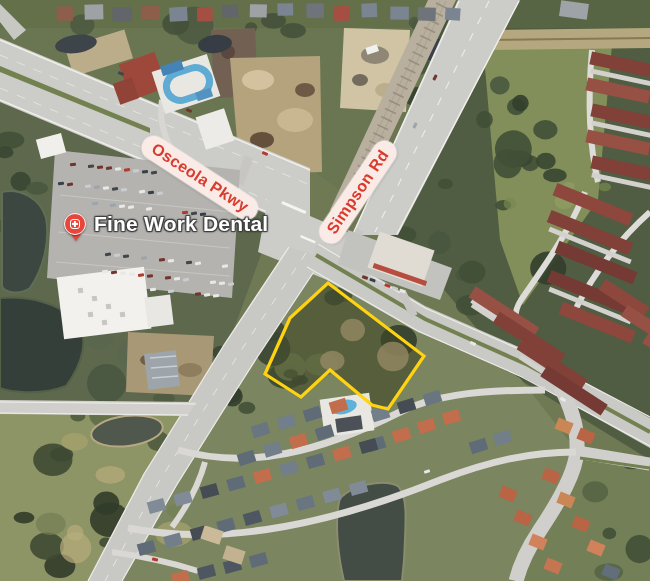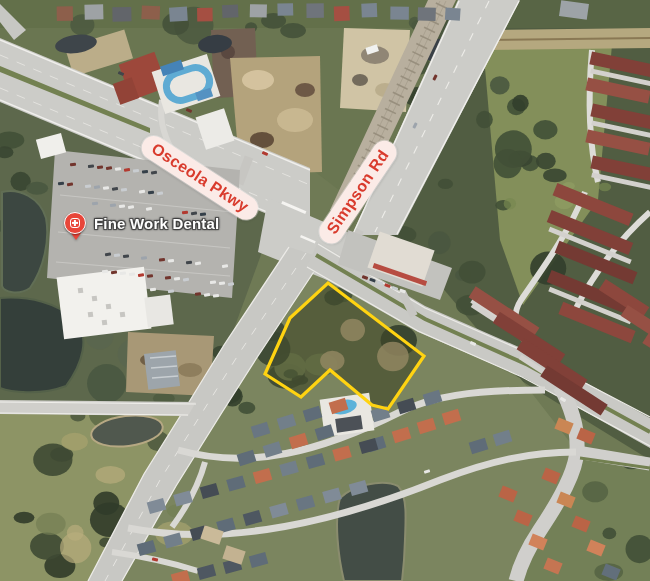--- a/index.html
+++ b/index.html
@@ -18,21 +18,21 @@
         border:1.5px solid #fff;border-radius:50%;box-shadow:0 1px 2px rgba(0,0,0,.45);}
   .pin-tip{position:absolute;left:6.5px;top:21px;width:0;height:0;
         border-left:5px solid transparent;border-right:5px solid transparent;
         border-top:7px solid #E8463A;filter:drop-shadow(0 1px 1px rgba(0,0,0,.3));}
   .pin-glyph{position:absolute;left:6px;top:6px;width:8px;height:8px;border:1.6px solid #fff;
         border-radius:3px;}
   .pin-glyph:before{content:"";position:absolute;left:50%;top:1px;bottom:1px;width:2.2px;
         background:#fff;transform:translateX(-50%);}
   .pin-glyph:after{content:"";position:absolute;top:50%;left:1px;right:1px;height:2.2px;
         background:#fff;transform:translateY(-50%);}
-  .poi-name{color:#fff;font-size:15px;font-weight:bold;letter-spacing:.2px;
+  .poi-name{color:#fff;font-size:21px;font-weight:bold;letter-spacing:.2px;
         text-shadow:-1px -1px 1px #3f3f3f,1px -1px 1px #3f3f3f,-1px 1px 1px #3f3f3f,
         1px 1px 1px #3f3f3f,0 0 3px #222;text-align:right;}
 </style>
 </head>
 <body>
 
 <div class="stage">
 <svg id="mapsvg" width="650" height="581" viewBox="0 0 650 581">
 
   <g id="base">

